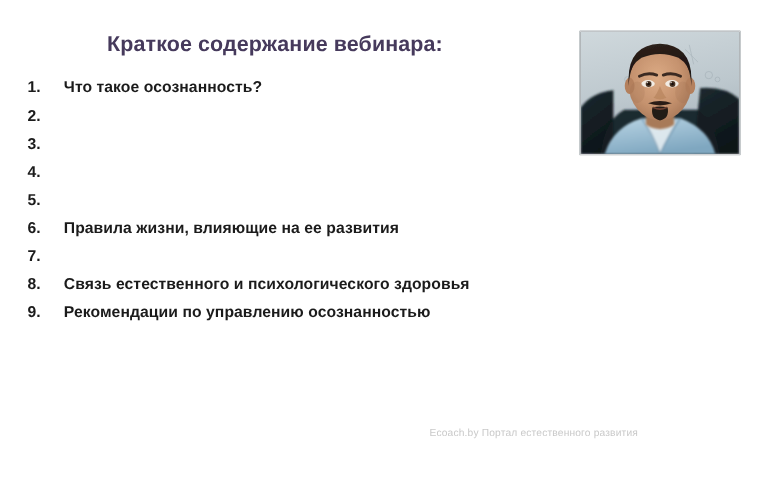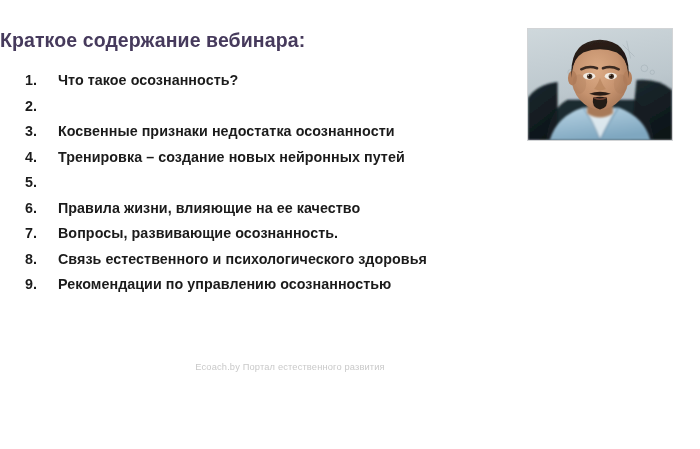--- a/index.html
+++ b/index.html
@@ -18,21 +18,21 @@
     background: #ffffff;
     overflow: hidden;
   }
 
   
   .slide-title {
     position: absolute;
     left: 0;
     top: 29px;
     width: 500px;
-    text-align: left;
+    text-align: center;
     font-size: 19.5px;
     font-weight: bold;
     color: #463A5C;
     letter-spacing: 0.1px;
     white-space: nowrap;
   }
 
   
   .agenda {
     position: absolute;
@@ -58,23 +58,23 @@
   }
   .agenda-text {
     flex: 1 1 auto;
     white-space: nowrap;
   }
 
   
   .footer-note {
     position: absolute;
     left: 0;
-    top: 362px;
+    top: 388px;
     width: 580px;
-    text-align: center;
+    text-align: right;
     font-size: 9.3px;
     font-weight: normal;
     color: #c9c9c9;
     letter-spacing: 0.15px;
     white-space: nowrap;
   }
 
   
   .video-frame {
     position: absolute;
@@ -104,36 +104,33 @@
   <ol class="agenda">
     <li class="agenda-item">
       <span class="agenda-num">1.</span>
       <span class="agenda-text">Что такое осознанность?</span>
     </li>
     <li class="agenda-item">
       <span class="agenda-num">2.</span>
     </li>
     <li class="agenda-item">
       <span class="agenda-num">3.</span>
-      <span class="agenda-text">Косвенные признаки недостатка осознанности</span>
     </li>
     <li class="agenda-item">
       <span class="agenda-num">4.</span>
-      <span class="agenda-text">Тренировка – создание новых нейронных путей</span>
     </li>
     <li class="agenda-item">
       <span class="agenda-num">5.</span>
     </li>
     <li class="agenda-item">
       <span class="agenda-num">6.</span>
-      <span class="agenda-text">Правила жизни, влияющие на ее качество</span>
+      <span class="agenda-text">Правила жизни, влияющие на ее развития</span>
     </li>
     <li class="agenda-item">
       <span class="agenda-num">7.</span>
-      <span class="agenda-text">Вопросы, развивающие осознанность.</span>
     </li>
     <li class="agenda-item">
       <span class="agenda-num">8.</span>
       <span class="agenda-text">Связь естественного и психологического здоровья</span>
     </li>
     <li class="agenda-item">
       <span class="agenda-num">9.</span>
       <span class="agenda-text">Рекомендации по управлению осознанностью</span>
     </li>
   </ol>

